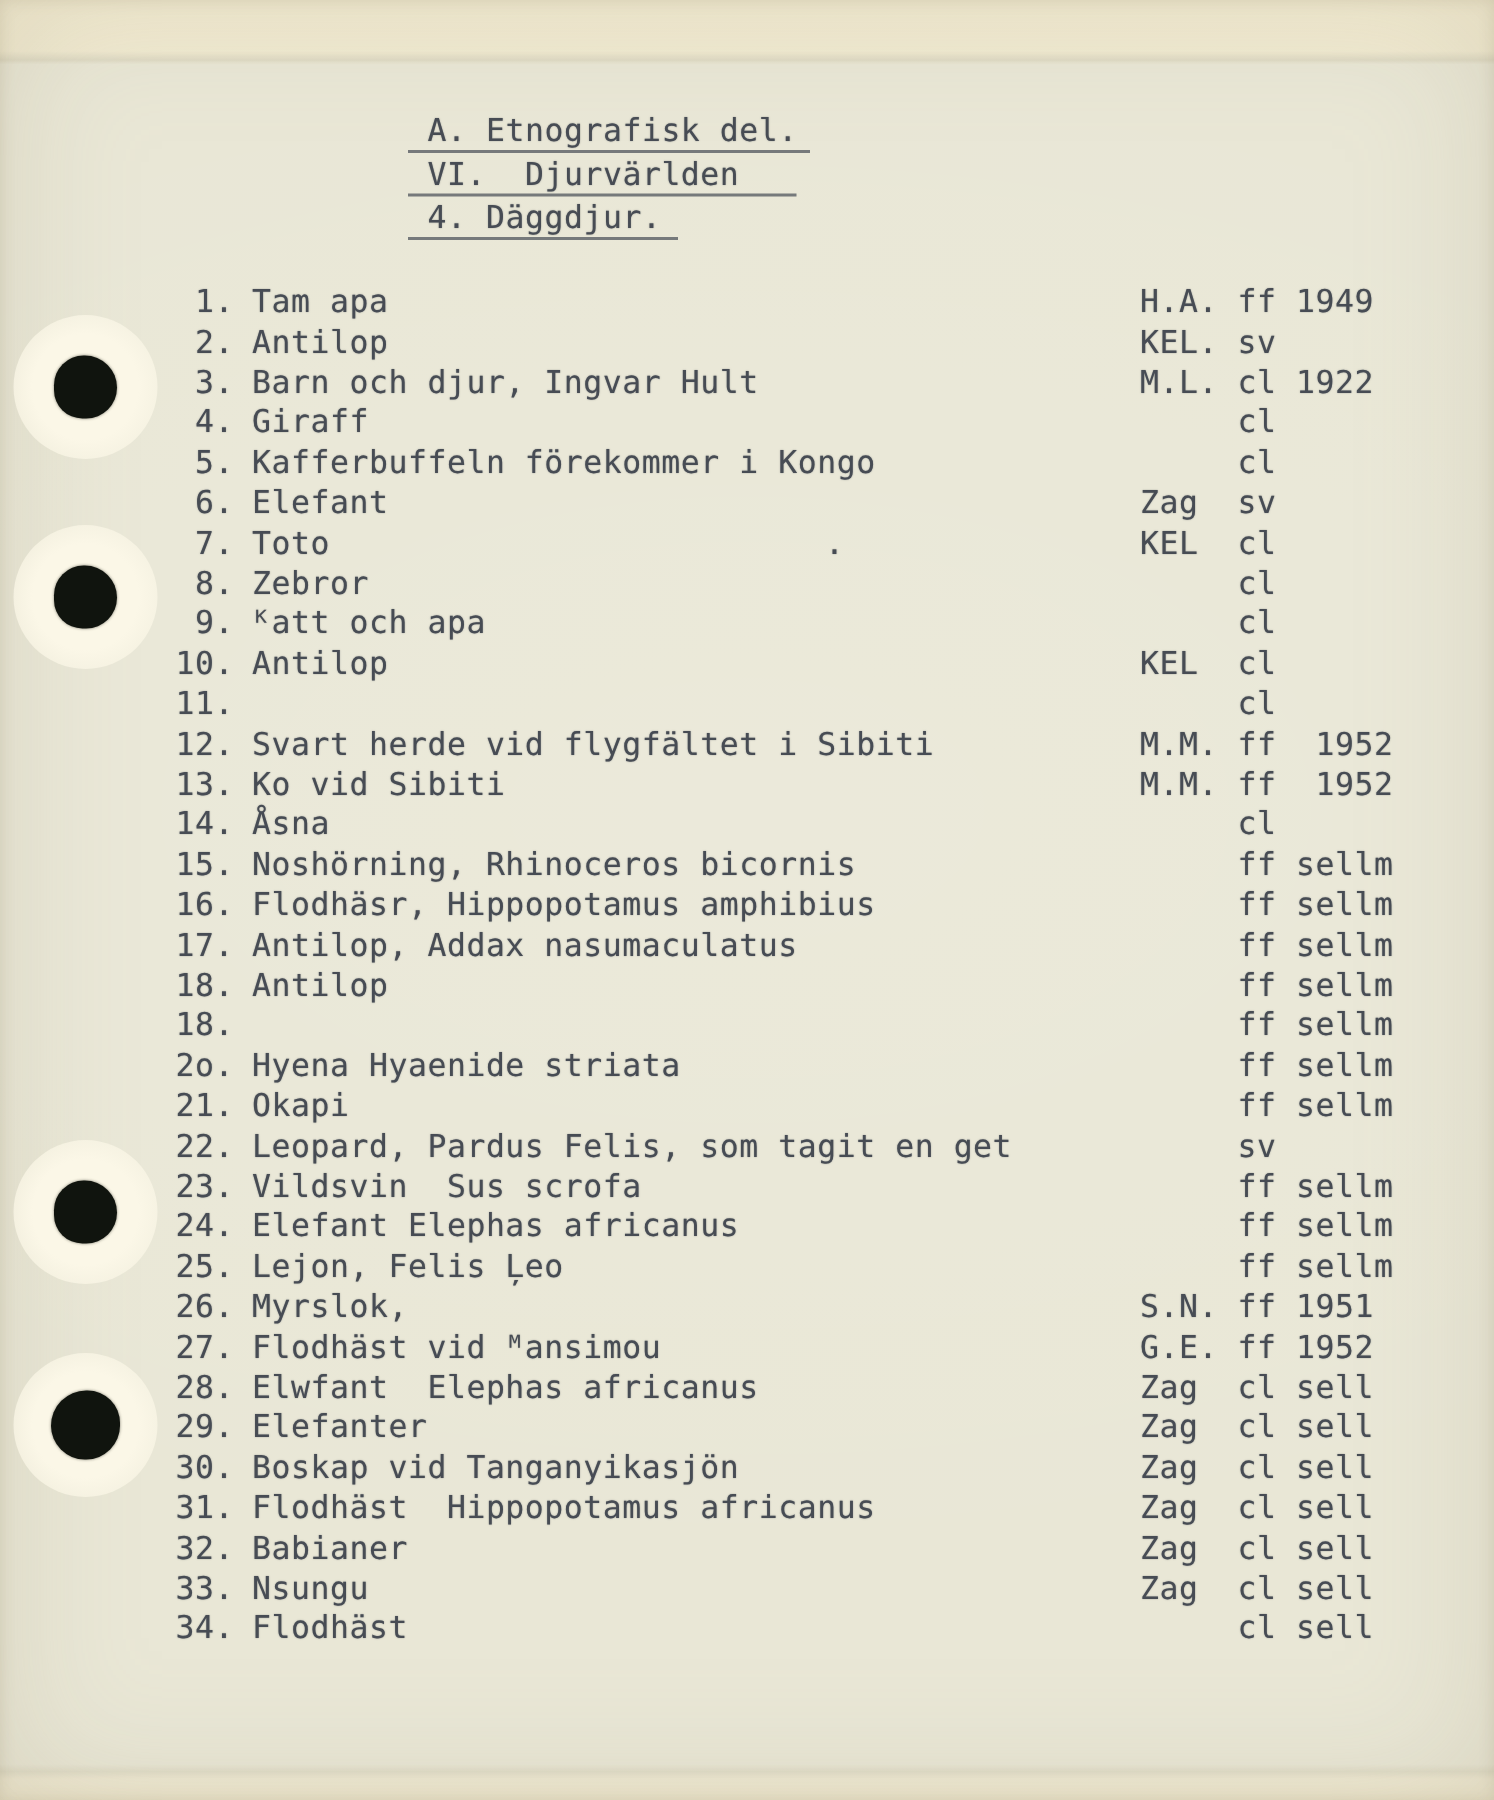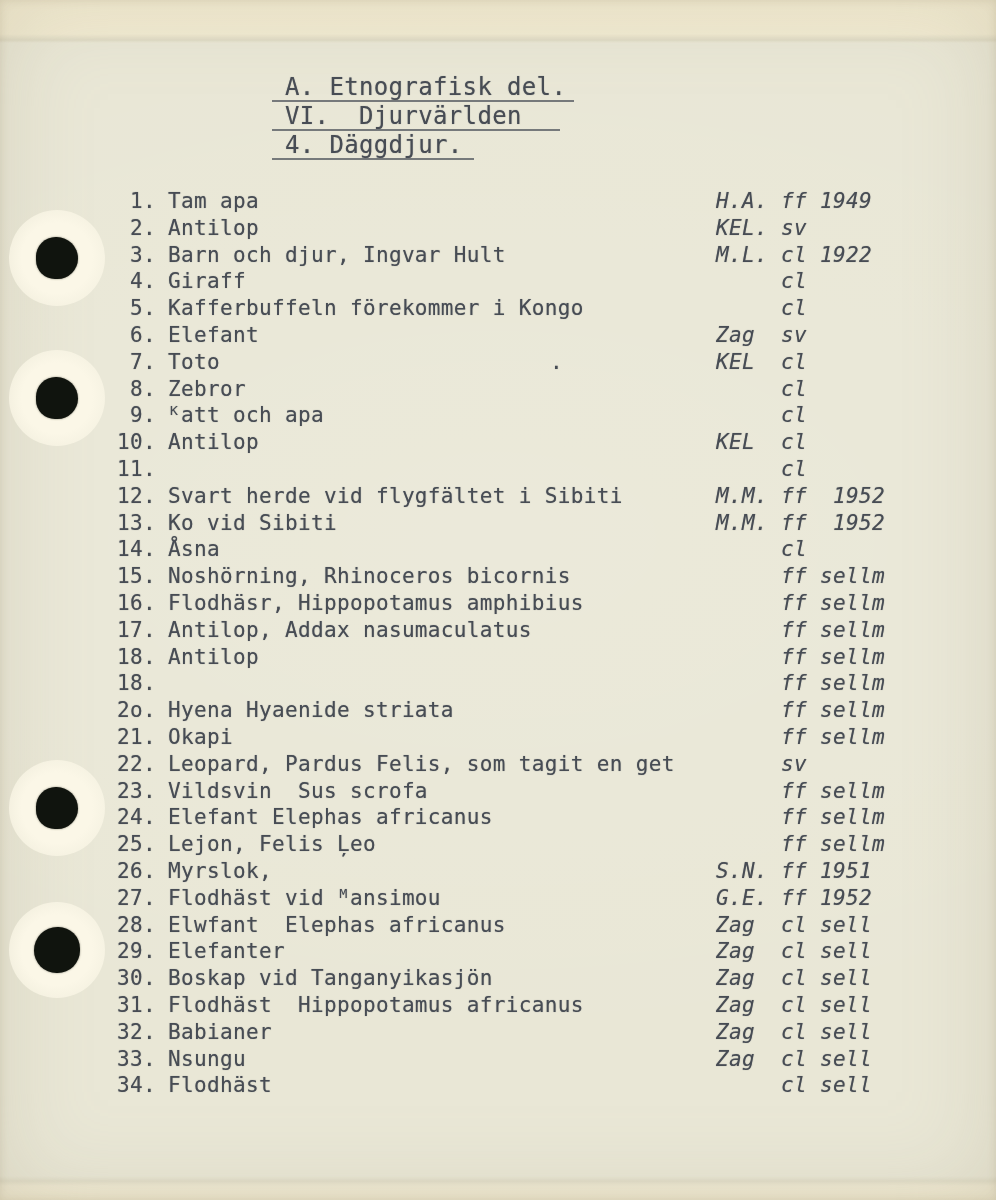--- a/index.html
+++ b/index.html
@@ -31,35 +31,35 @@
     background:#10140e; border-radius:48% 52% 50% 46%;
     box-shadow:0 0 2px rgba(40,40,30,0.6);
   }
   .ring.r1 { left:9px;  top:210px; }
   .ring.r2 { left:9px;  top:350px; }
   .ring.r3 { left:9px;  top:760px; }
   .ring.r4 { left:9px;  top:902px; }
   .ring.r4 .hole { width:46px; height:46px; left:25px; top:25px; border-radius:52% 48% 50% 50%; }
 
   
-  .header { position:absolute; left:272px; top:76px; font-size:24px; letter-spacing:0.35px; }
+  .header { position:absolute; left:272px; top:76px; font-size:21px; letter-spacing:0.35px; }
   .header-line {
     display:table; white-space:pre; height:22px; line-height:22px;
     padding:0 8px 2px 13px; margin-bottom:3px;
     border-bottom:2px solid rgba(74,79,87,0.72);
   }
   .header-line.h2 { padding-right:38px; }
   .header-line.h3 { padding-right:11px; }
 
   
   .list { position:absolute; left:0; top:188px; width:996px; font-size:21px; letter-spacing:0.35px; }
   .row { position:relative; height:26.8px; line-height:26.8px; }
   .num   { position:absolute; left:112px; width:44px; text-align:right; white-space:pre; }
   .label { position:absolute; left:168px; white-space:pre; }
-  .annot { position:absolute; left:716px; white-space:pre;font-style:italic; }
+  .annot { position:absolute; left:760px; white-space:pre; }
 
   .stray { position:absolute; left:550px; top:350px; font-size:21px; }
 </style>
 </head>
 <body>
 
 <div class="page">
 
   <div class="ring r1">
       <div class="hole"></div>

